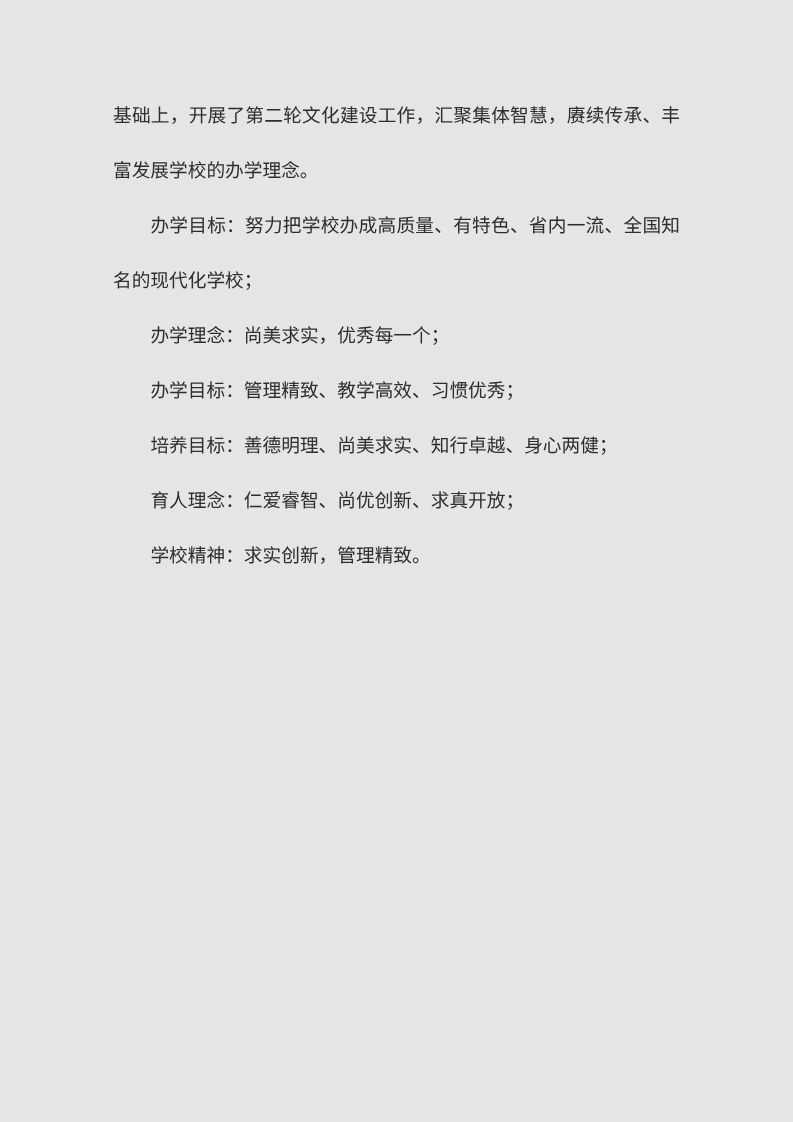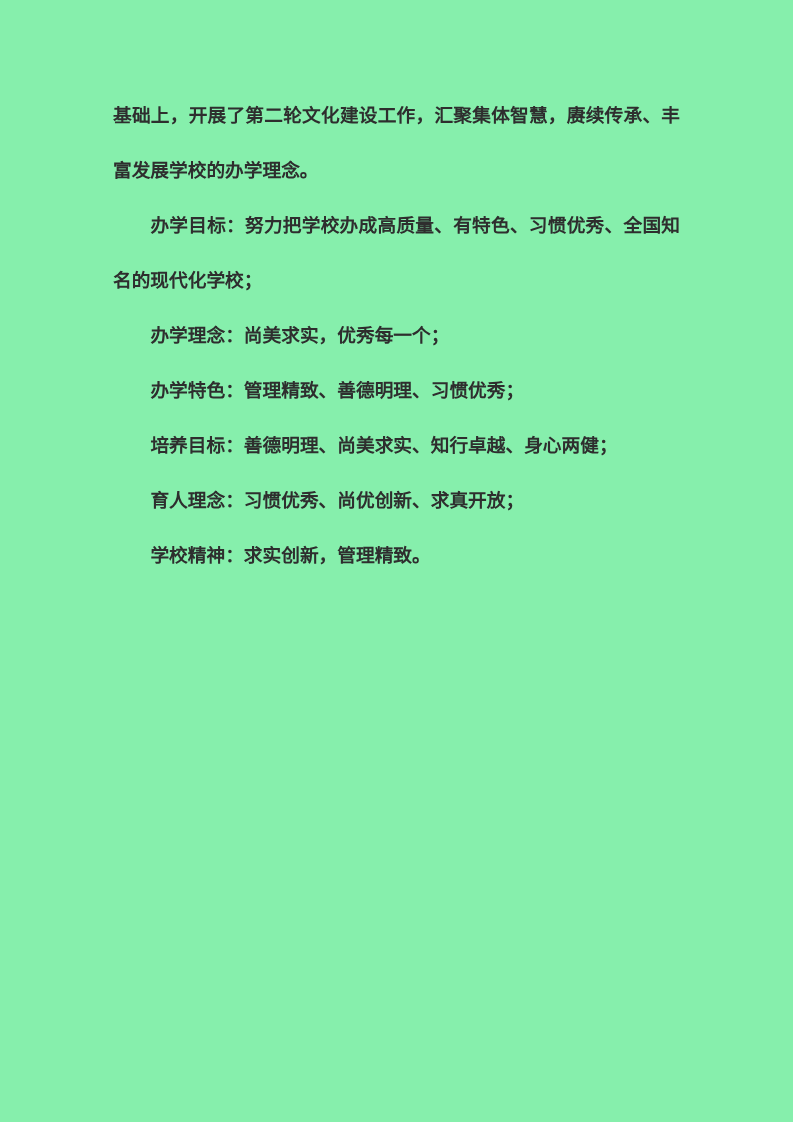--- a/index.html
+++ b/index.html
@@ -36,23 +36,23 @@
   .mb20 { margin-bottom: 20px; }
   .mb23 { margin-bottom: 23px; }
   .closing {
     line-height: 42px !important;
     margin-top: 49px !important;
   }
 </style>
 </head>
 <body>
 
-<div class="page" style="background: #86efac; font-weight: bold;">
+<div class="page" style="background: #e5e5e5;">
   <div class="doc-body" style="color: rgb(46, 46, 46);">
     <p class="mb20">基础上，开展了第二轮文化建设工作，汇聚集体智慧，赓续传承、丰富发展学校的办学理念。</p>
-    <p class="indent mb20">办学目标：努力把学校办成高质量、有特色、习惯优秀、全国知名的现代化学校；</p>
+    <p class="indent mb20">办学目标：努力把学校办成高质量、有特色、省内一流、全国知名的现代化学校；</p>
     <p class="indent mb23">办学理念：尚美求实，优秀每一个；</p>
-    <p class="indent mb23">办学特色：管理精致、善德明理、习惯优秀；</p>
+    <p class="indent mb23">办学目标：管理精致、教学高效、习惯优秀；</p>
     <p class="indent mb23">培养目标：善德明理、尚美求实、知行卓越、身心两健；</p>
-    <p class="indent mb23">育人理念：习惯优秀、尚优创新、求真开放；</p>
+    <p class="indent mb23">育人理念：仁爱睿智、尚优创新、求真开放；</p>
     <p class="indent">学校精神：求实创新，管理精致。</p>
   </div>
 </div>
 
 </body></html>

